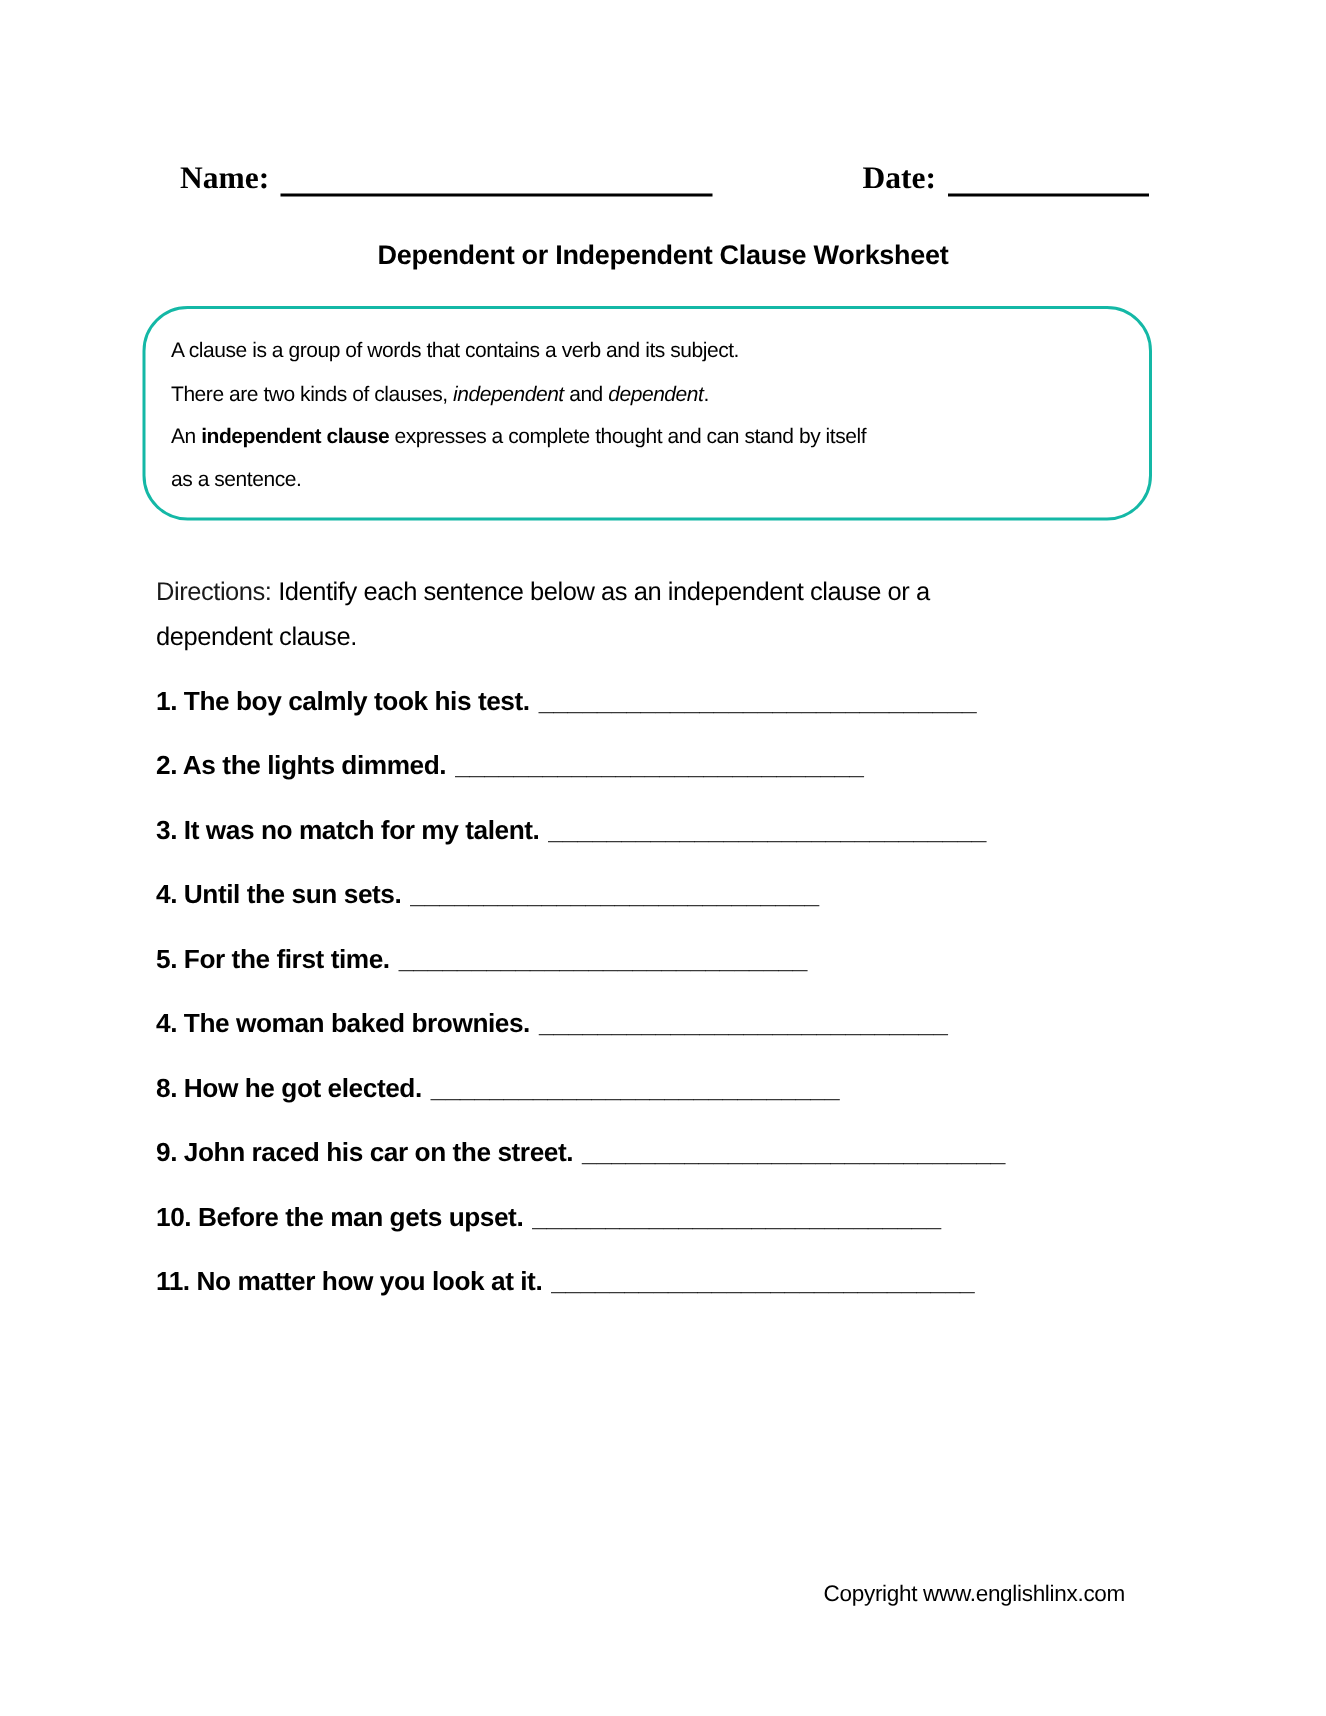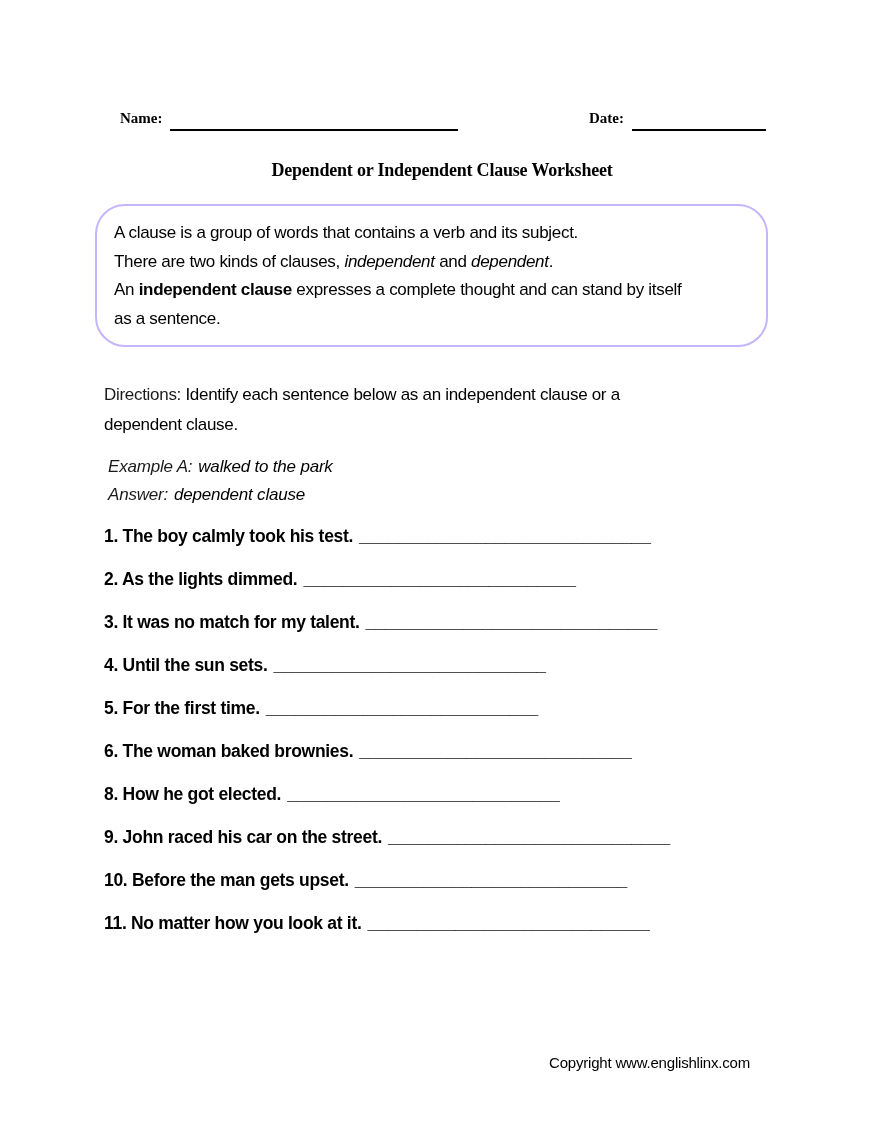--- a/index.html
+++ b/index.html
@@ -13,52 +13,51 @@
     font-family: "Liberation Sans", sans-serif;
     overflow: hidden;
   }
   
   .header-row {
     display: flex;
     justify-content: space-between;
     margin: 105px 118px 0 120px;
     font-family: "Liberation Serif", serif;
     font-weight: bold;
-    font-size: 15px;
+    font-size: 21px;
     line-height: 26px;
     align-items: center;
   }
   .field-group { display: flex; align-items: flex-end; }
   .blank-rule {
     display: inline-block;
     border-bottom: 2px solid #000;
     height: 24px;
     margin-left: 8px;
   }
   .name-rule { width: 288px; }
   .date-rule { width: 134px; }
 
   
   .title {
     margin-top: 29px;
     text-align: center;
     font-weight: bold;
     font-size: 18px;
     letter-spacing: -0.2px;
-    font-family: Liberation Serif, serif;
   }
 
   
   .def-box {
     margin: 23px auto 0 95px;
     width: 673px;
-    border: 2px solid #c4b5fd;
+    border: 2px solid #14b8a6;
     border-radius: 30px;
     padding: 13px 18px 12px 17px;
-    font-size: 17px;
+    font-size: 14px;
     letter-spacing: -0.3px;
   }
   .def-line { line-height: 28.5px; white-space: nowrap; }
   .ital { font-style: italic; }
   .bold { font-weight: bold; }
 
   
   .directions {
     margin: 33px 100px 0 104px;
     font-size: 17px;
@@ -131,47 +130,39 @@
 
   <div class="directions">
     <div>
       <span class="directions-label">Directions:</span><span> Identify each sentence below as an independent clause or a</span>
     </div>
     <div>
       <span>dependent clause.</span>
     </div>
   </div>
 
-  <div class="example-block">
-    <div>
-      <span class="example-label">Example A:</span><span>walked to the park</span>
-    </div>
-    <div>
-      <span class="example-label">Answer:</span><span>dependent clause</span>
-    </div>
-  </div>
 
   <div class="questions">
     <div class="q-row">
       <span>1. The boy calmly took his test.</span><span class="q-blank">______________________________</span>
     </div>
     <div class="q-row">
       <span>2. As the lights dimmed.</span><span class="q-blank">____________________________</span>
     </div>
     <div class="q-row">
       <span>3. It was no match for my talent.</span><span class="q-blank">______________________________</span>
     </div>
     <div class="q-row">
       <span>4. Until the sun sets.</span><span class="q-blank">____________________________</span>
     </div>
     <div class="q-row">
       <span>5. For the first time.</span><span class="q-blank">____________________________</span>
     </div>
     <div class="q-row">
-      <span>6. The woman baked brownies.</span><span class="q-blank">____________________________</span>
+      <span>4. The woman baked brownies.</span><span class="q-blank">____________________________</span>
     </div>
     <div class="q-row">
       <span>8. How he got elected.</span><span class="q-blank">____________________________</span>
     </div>
     <div class="q-row">
       <span>9. John raced his car on the street.</span><span class="q-blank">_____________________________</span>
     </div>
     <div class="q-row">
       <span>10. Before the man gets upset.</span><span class="q-blank">____________________________</span>
     </div>

